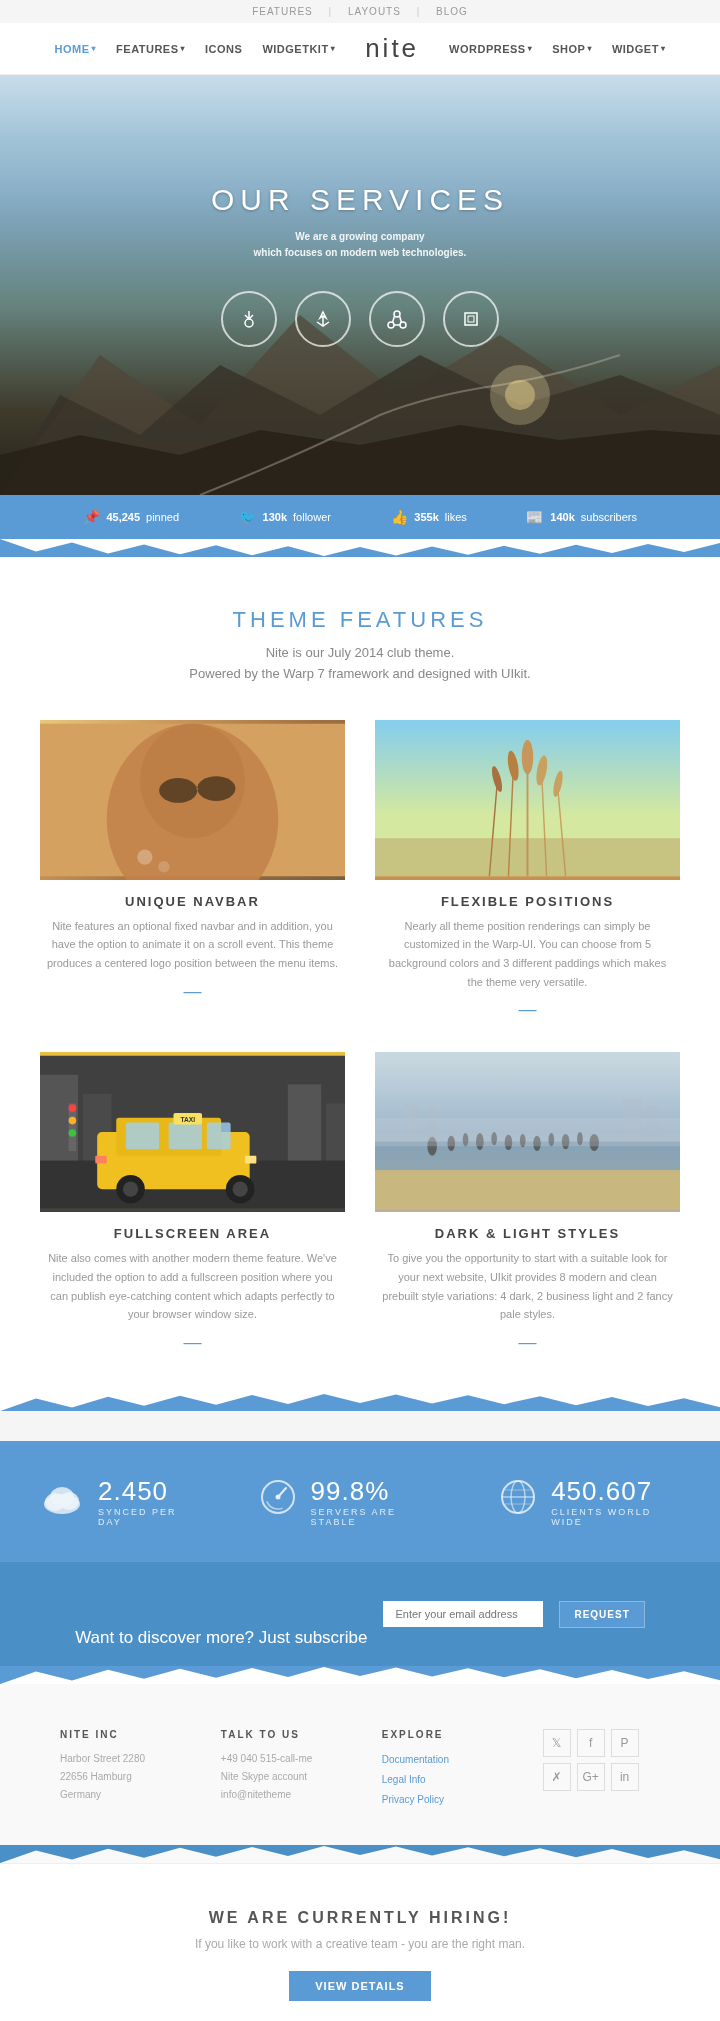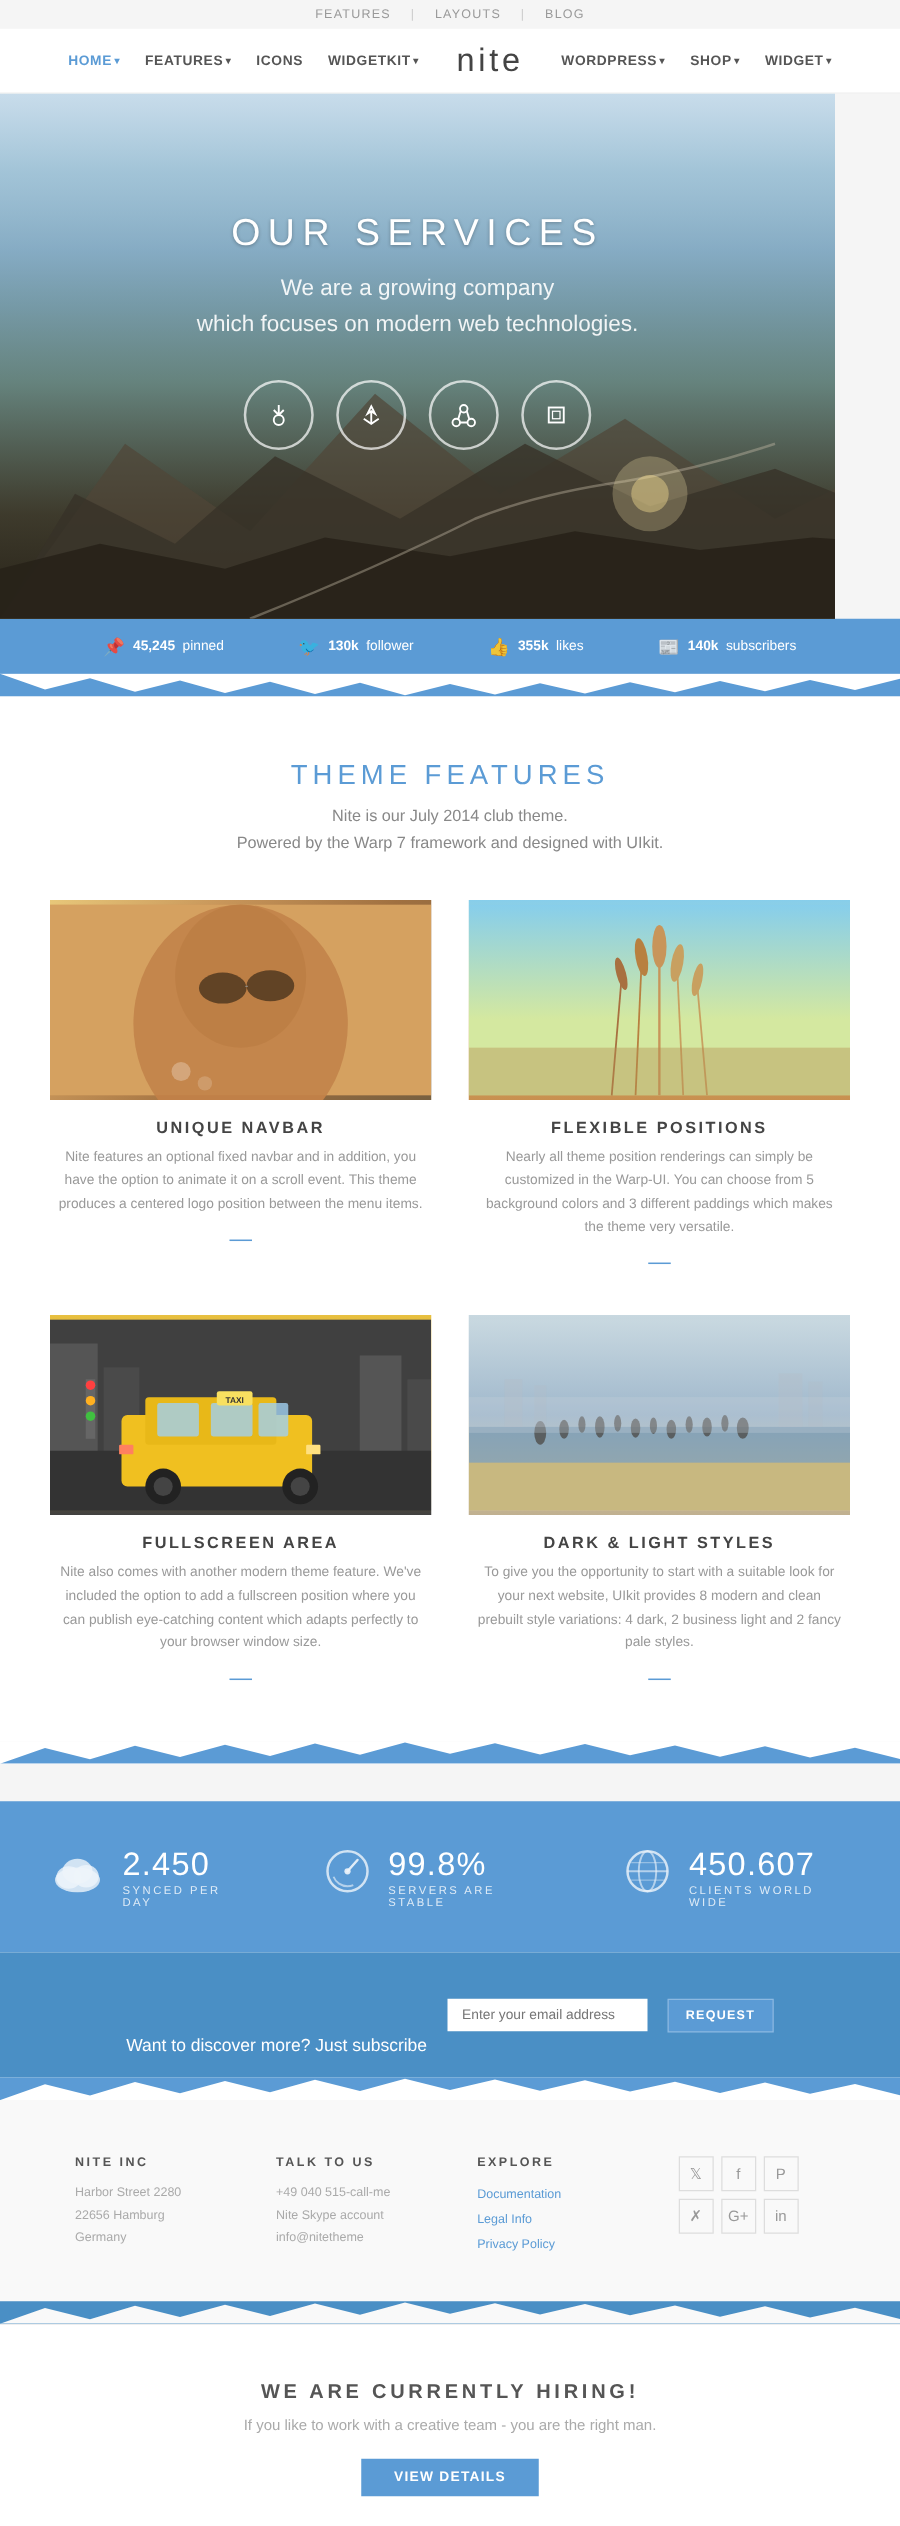--- a/index.html
+++ b/index.html
@@ -47,21 +47,21 @@
       letter-spacing: 0.5px;
       display: flex;
       align-items: center;
       gap: 2px;
     }
     .nav-item.active { color: #5b9bd5; }
     .nav-item .arrow { font-size: 8px; }
 
     
     .hero {
-      width: 668px;
+      width: 720px;
       height: 420px;
       background: linear-gradient(180deg, #c8dde8 0%, #a0bdd0 20%, #7a9fb8 40%, #5c6e6a 70%, #3a3a2a 100%);
       position: relative;
       display: flex;
       flex-direction: column;
       align-items: center;
       justify-content: center;
       overflow: hidden;
     }
     .hero-bg {
@@ -93,24 +93,25 @@
     .hero-title {
       font-size: 30px;
       font-weight: 300;
       letter-spacing: 6px;
       text-transform: uppercase;
       color: #fff;
       margin-bottom: 12px;
       text-shadow: 0 1px 3px rgba(0,0,0,0.3);
     }
     .hero-subtitle {
-      font-size: 18px;
+      font-size: 10px;
       color: rgba(255,255,255,0.9);
       line-height: 1.6;
       margin-bottom: 30px;
+      font-weight: bold;
     }
     .hero-icons {
       display: flex;
       gap: 18px;
       justify-content: center;
     }
     .hero-icon-circle {
       width: 56px;
       height: 56px;
       border: 2px solid rgba(255,255,255,0.7);
@@ -249,21 +250,21 @@
     
     .subscribe-bar {
       background: #4a8fc5;
       padding: 18px 40px;
       display: flex;
       align-items: center;
       justify-content: center;
       gap: 16px;
     }
     .subscribe-text {
-      font-size: 14px;
+      font-size: 17px;
       color: #fff;
       font-weight: 400;
       margin-top: 48px;
     }
     .subscribe-input {
       border: none;
       padding: 7px 12px;
       font-size: 11px;
       color: #aaa;
       outline: none;

